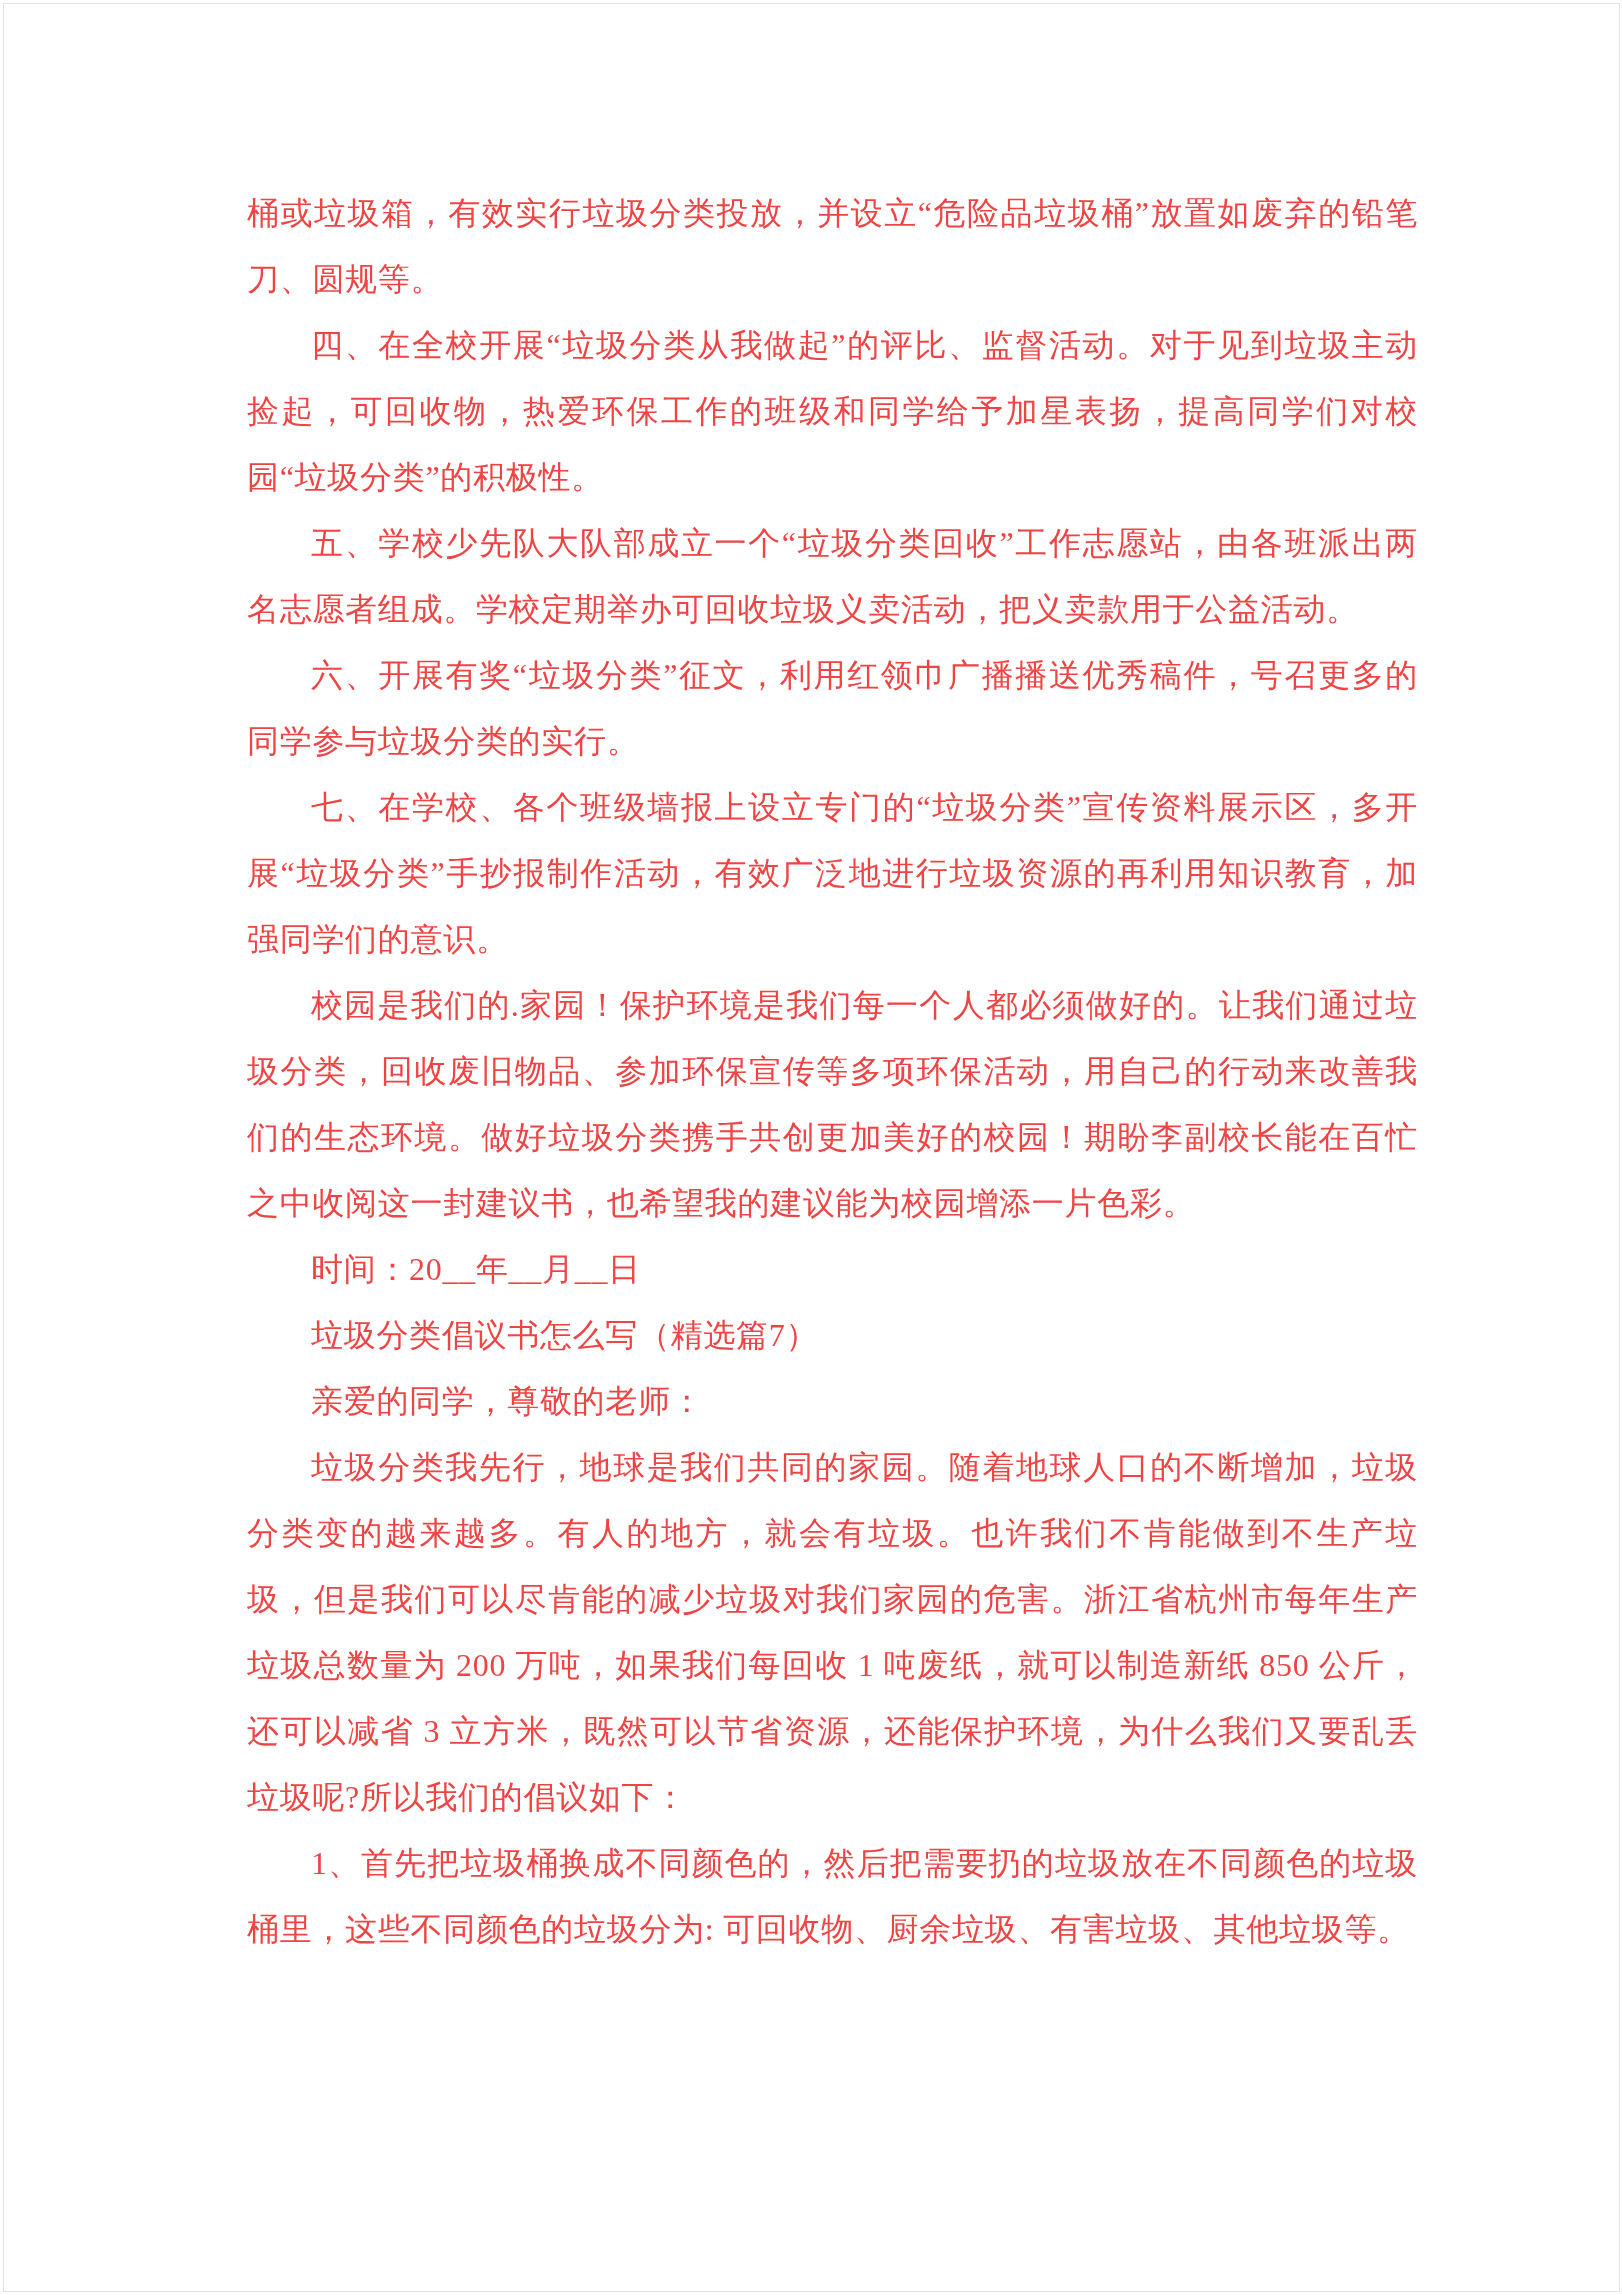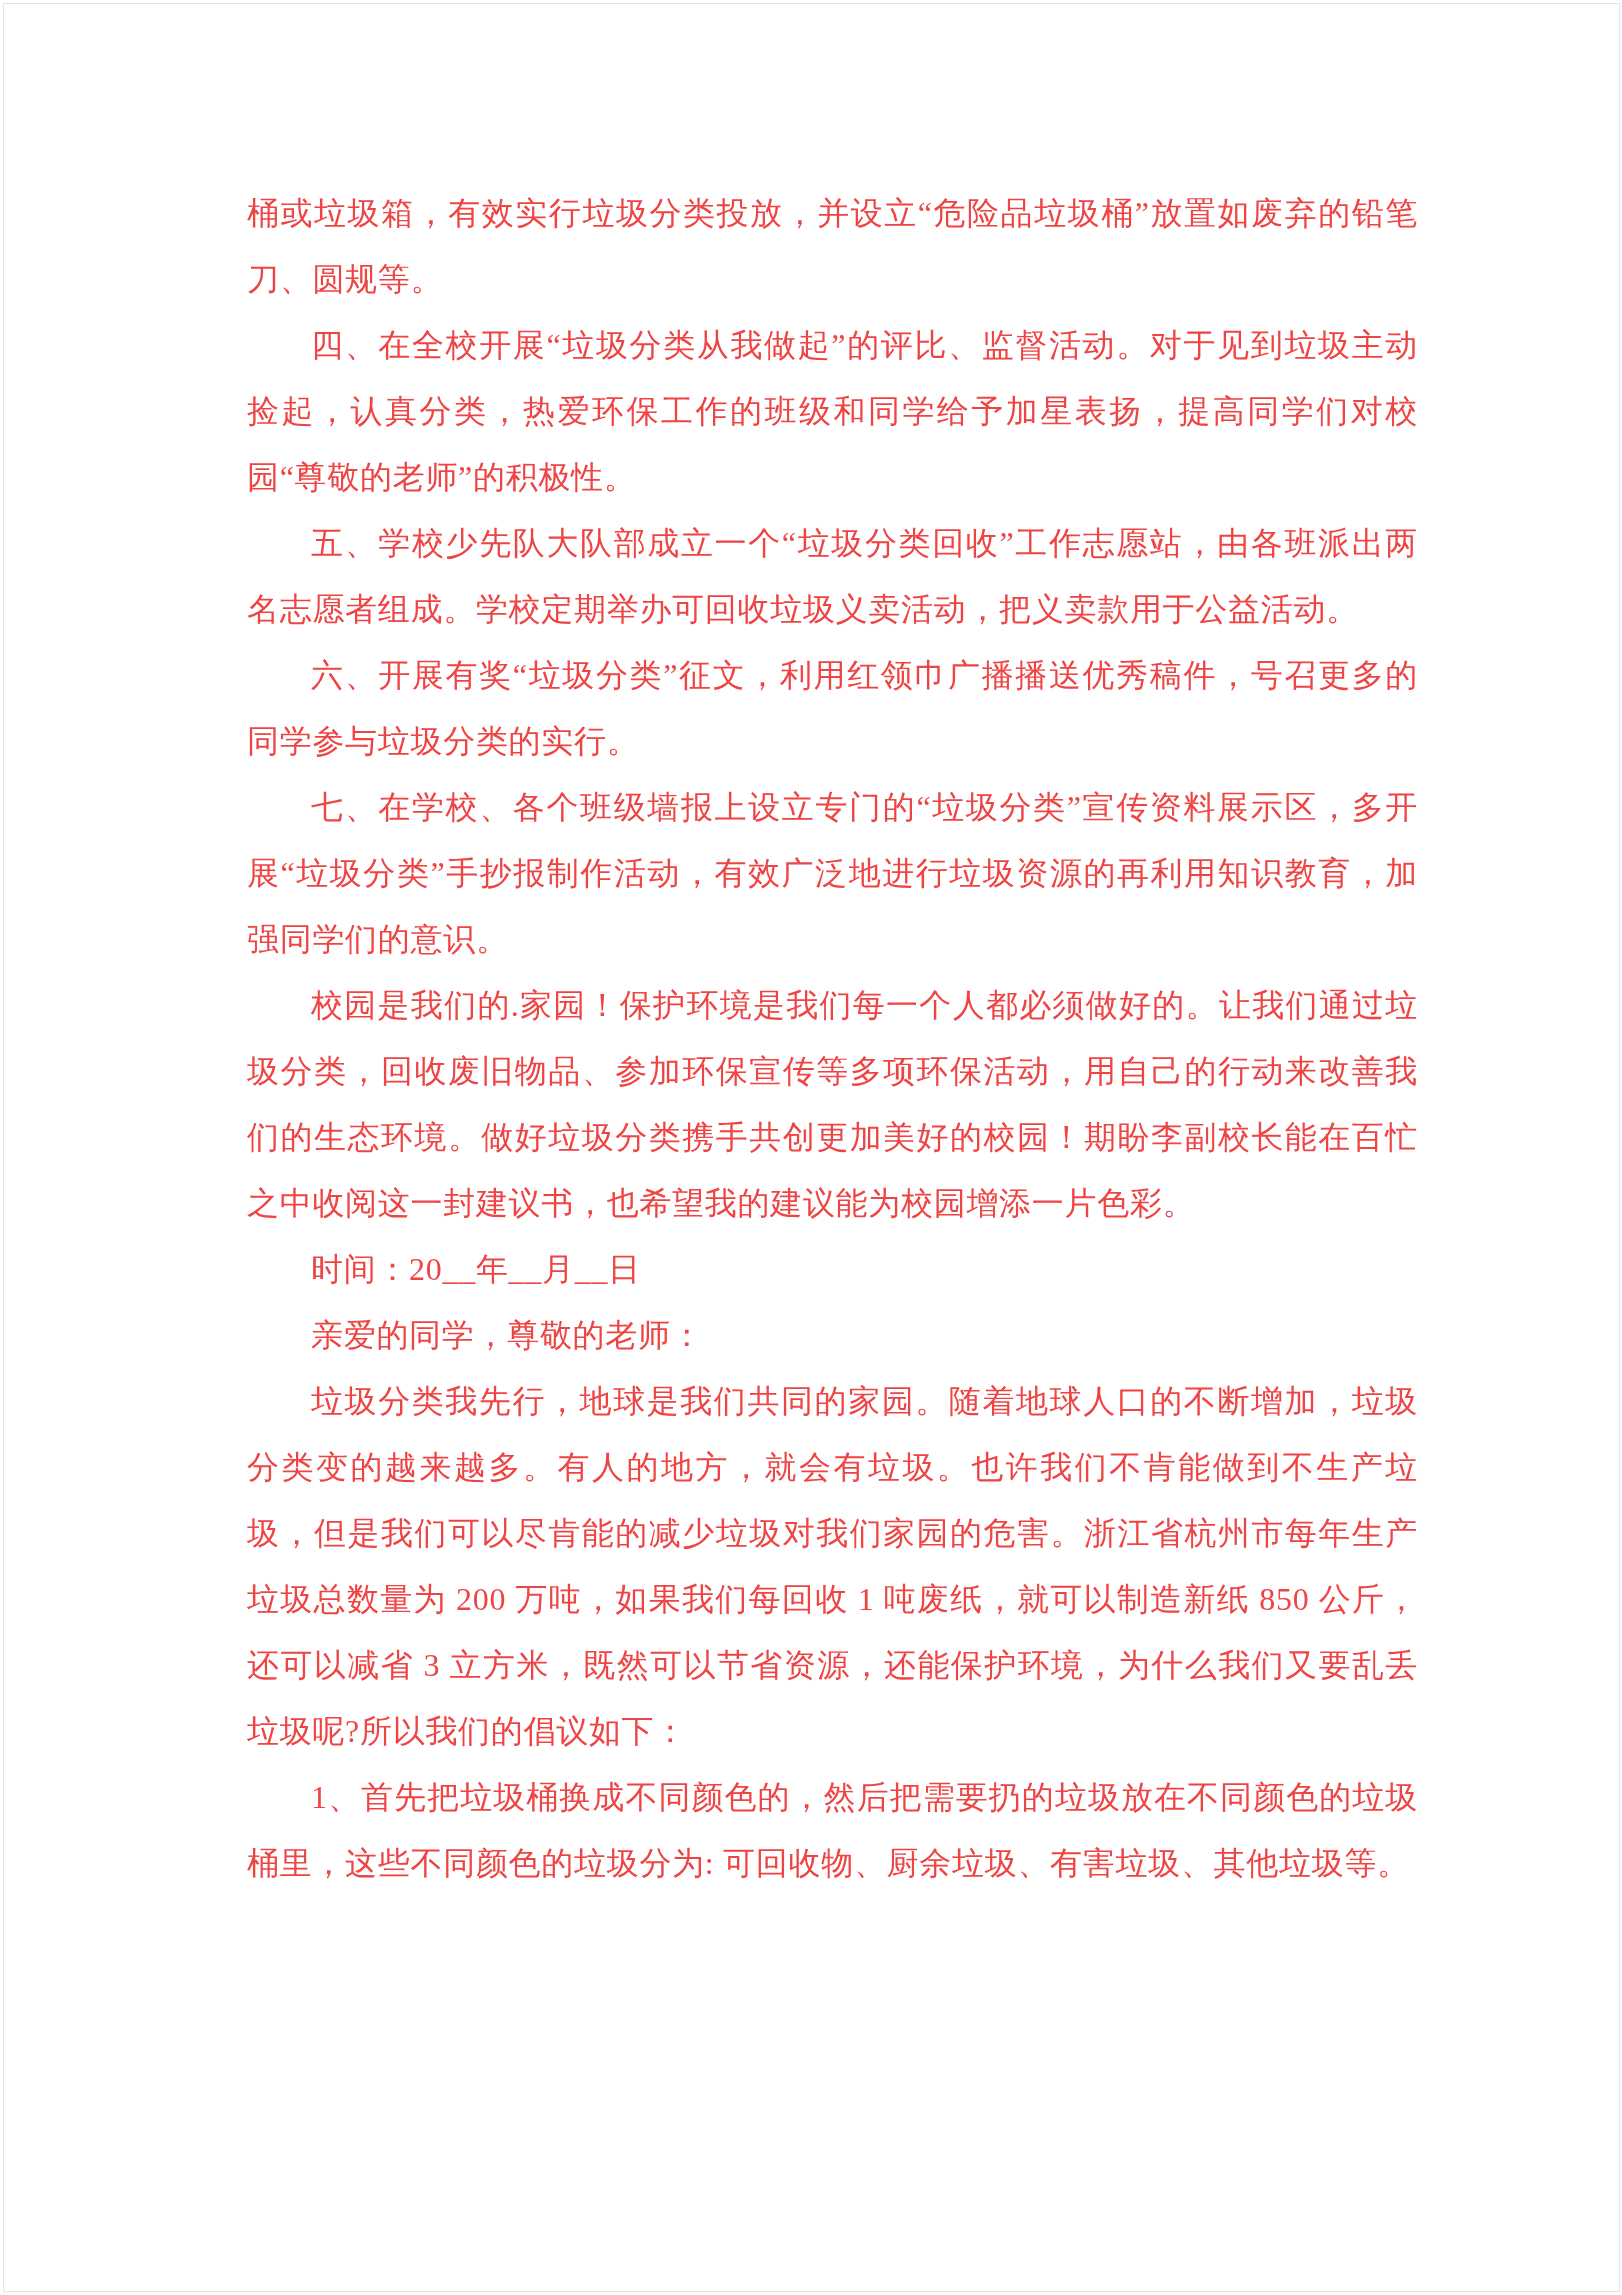--- a/index.html
+++ b/index.html
@@ -39,23 +39,24 @@
       text-indent: 2em;
     }
   </style>
 </head>
 <body>
 
 <div class="page-frame"></div>
 
 <div class="content">
   <p>桶或垃圾箱，有效实行垃圾分类投放，并设立“危险品垃圾桶”放置如废弃的铅笔刀、圆规等。</p>
-  <p class="indent">四、在全校开展“垃圾分类从我做起”的评比、监督活动。对于见到垃圾主动捡起，认真分类，热爱环保工作的班级和同学给予加星表扬，提高同学们对校园“尊敬的老师”的积极性。</p>
+  <p class="indent">四、在全校开展“垃圾分类从我做起”的评比、监督活动。对于见到垃圾主动捡起，可回收物，热爱环保工作的班级和同学给予加星表扬，提高同学们对校园“垃圾分类”的积极性。</p>
   <p class="indent">五、学校少先队大队部成立一个“垃圾分类回收”工作志愿站，由各班派出两名志愿者组成。学校定期举办可回收垃圾义卖活动，把义卖款用于公益活动。</p>
   <p class="indent">六、开展有奖“垃圾分类”征文，利用红领巾广播播送优秀稿件，号召更多的同学参与垃圾分类的实行。</p>
   <p class="indent">七、在学校、各个班级墙报上设立专门的“垃圾分类”宣传资料展示区，多开展“垃圾分类”手抄报制作活动，有效广泛地进行垃圾资源的再利用知识教育，加强同学们的意识。</p>
   <p class="indent">校园是我们的.家园！保护环境是我们每一个人都必须做好的。让我们通过垃圾分类，回收废旧物品、参加环保宣传等多项环保活动，用自己的行动来改善我们的生态环境。做好垃圾分类携手共创更加美好的校园！期盼李副校长能在百忙之中收阅这一封建议书，也希望我的建议能为校园增添一片色彩。</p>
   <p class="indent">时间：20__年__月__日</p>
+  <p class="indent">垃圾分类倡议书怎么写（精选篇7）</p>
   <p class="indent">亲爱的同学，尊敬的老师：</p>
   <p class="indent">垃圾分类我先行，地球是我们共同的家园。随着地球人口的不断增加，垃圾分类变的越来越多。有人的地方，就会有垃圾。也许我们不肯能做到不生产垃圾，但是我们可以尽肯能的减少垃圾对我们家园的危害。浙江省杭州市每年生产垃圾总数量为 200 万吨，如果我们每回收 1 吨废纸，就可以制造新纸 850 公斤，还可以减省 3 立方米，既然可以节省资源，还能保护环境，为什么我们又要乱丢垃圾呢?所以我们的倡议如下：</p>
   <p class="indent">1、首先把垃圾桶换成不同颜色的，然后把需要扔的垃圾放在不同颜色的垃圾桶里，这些不同颜色的垃圾分为: 可回收物、厨余垃圾、有害垃圾、其他垃圾等。</p>
 </div>
 
 
 </body></html>

